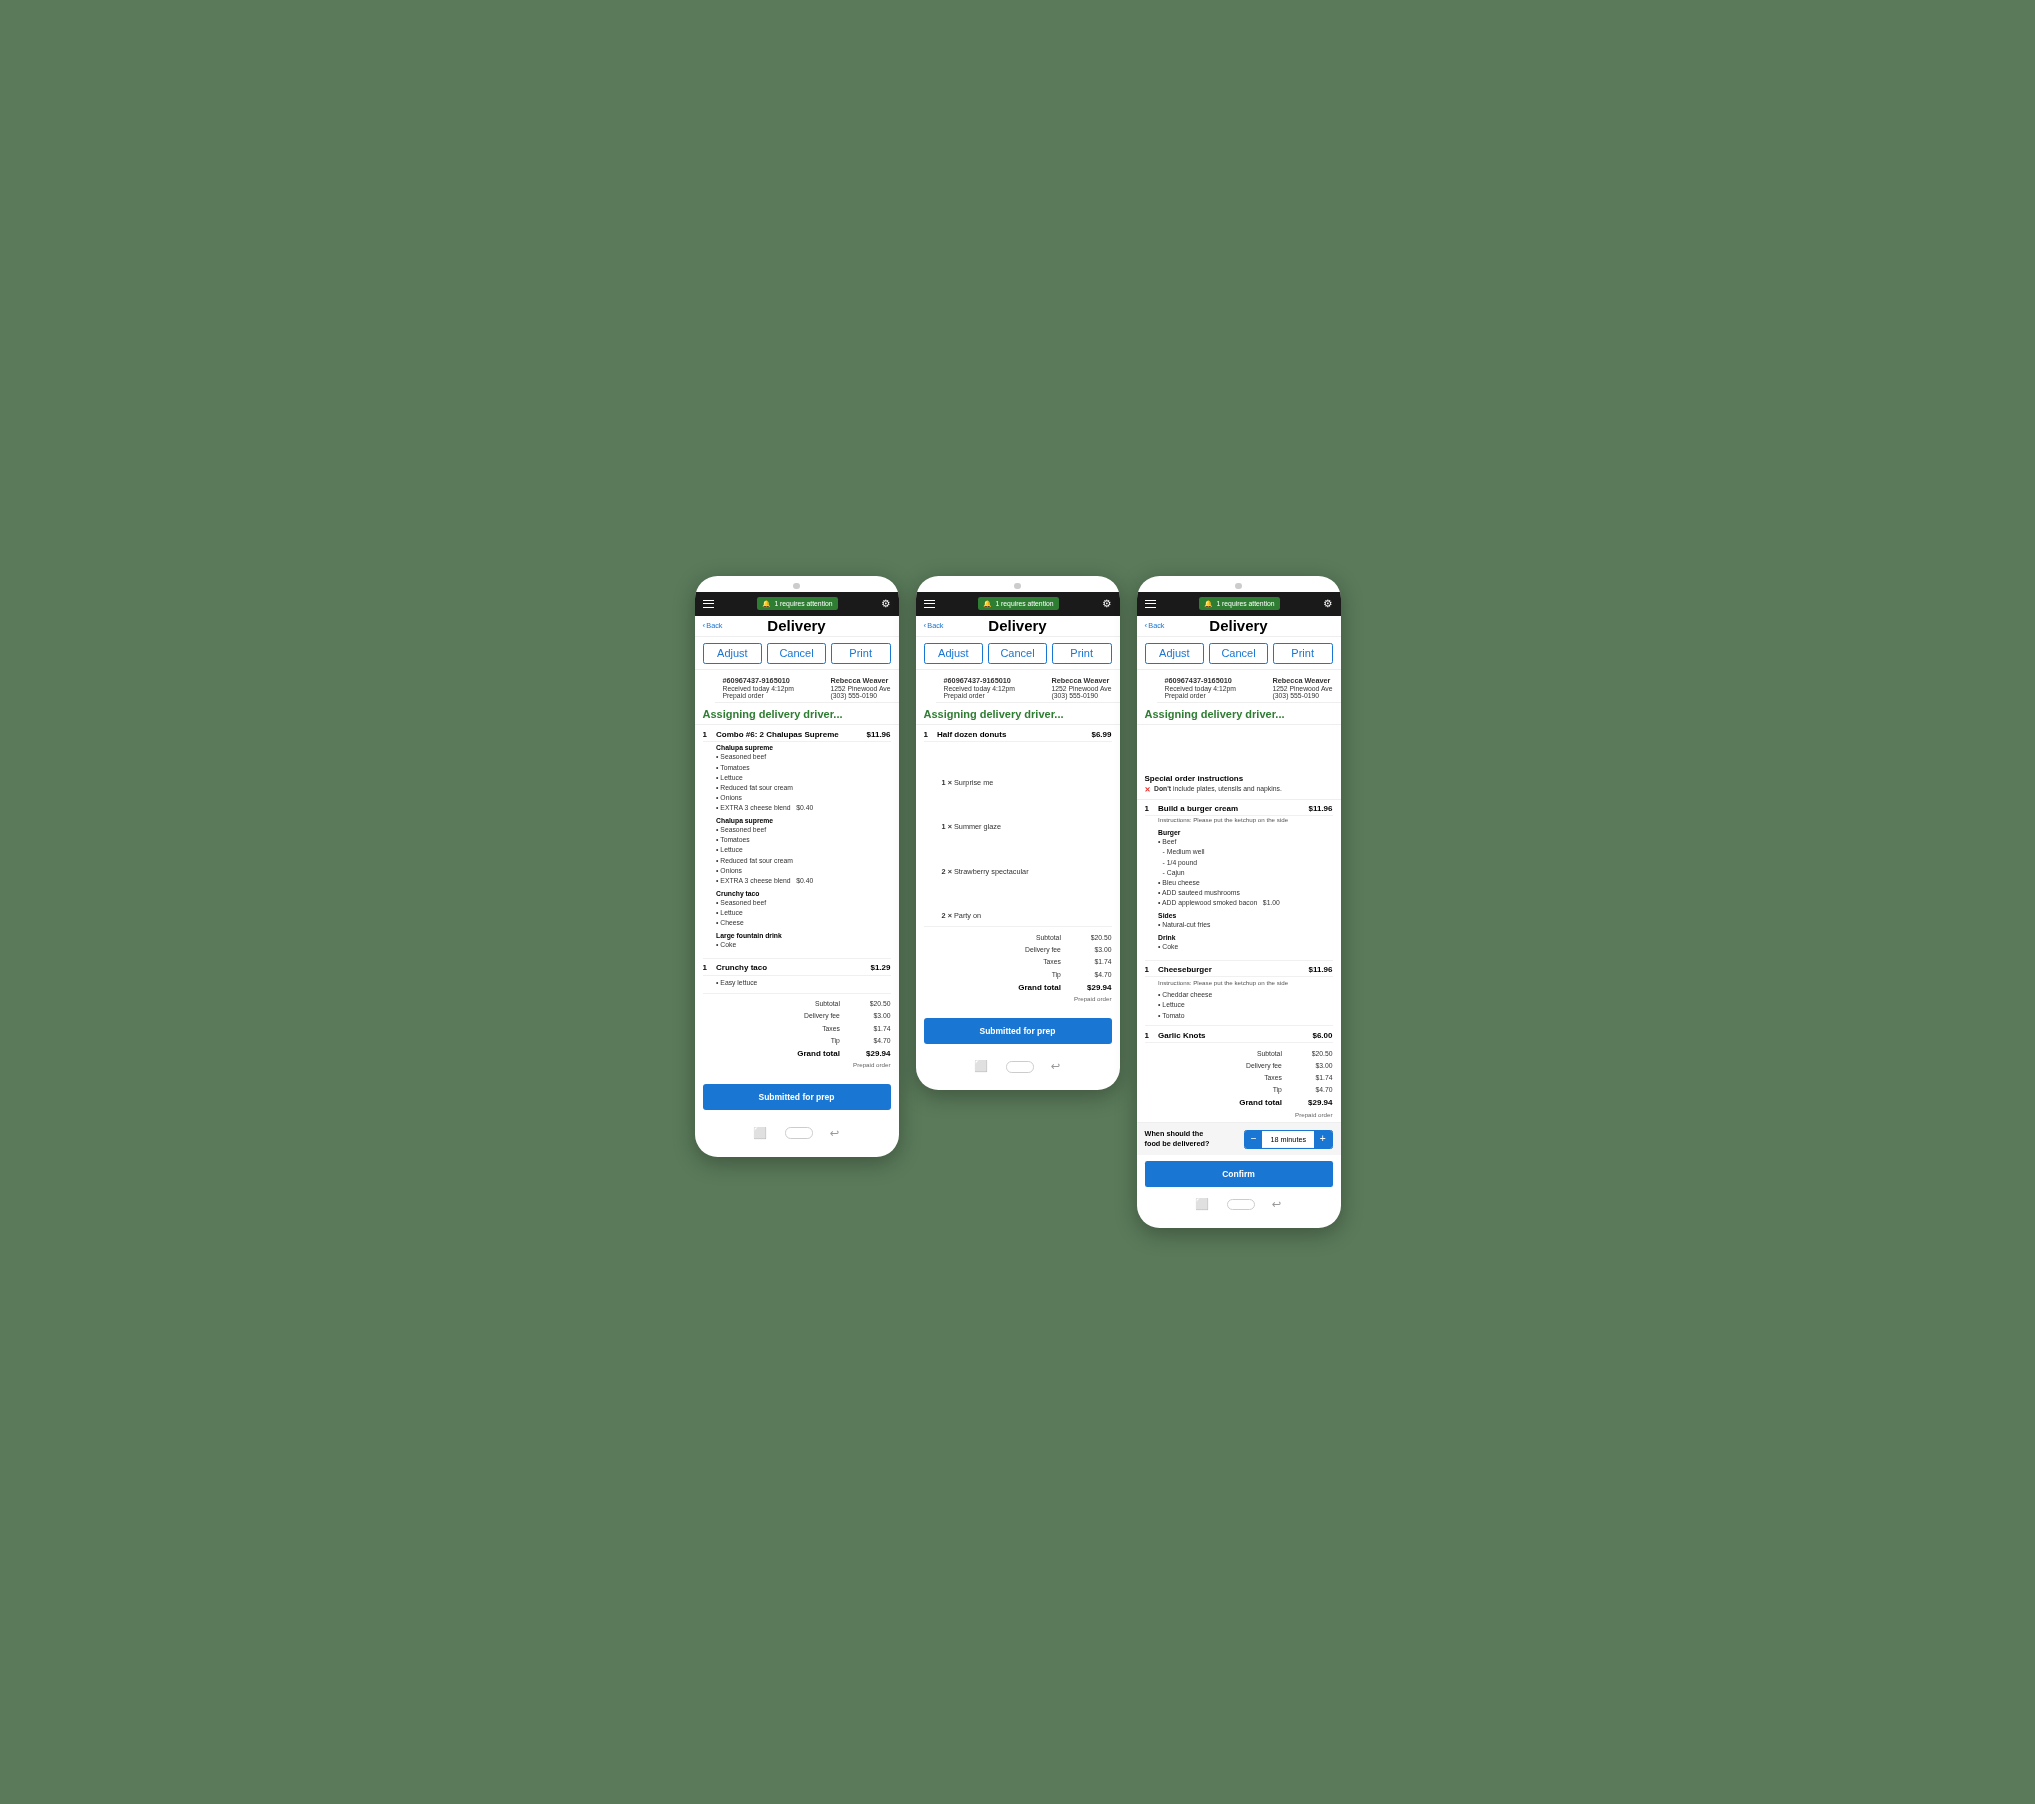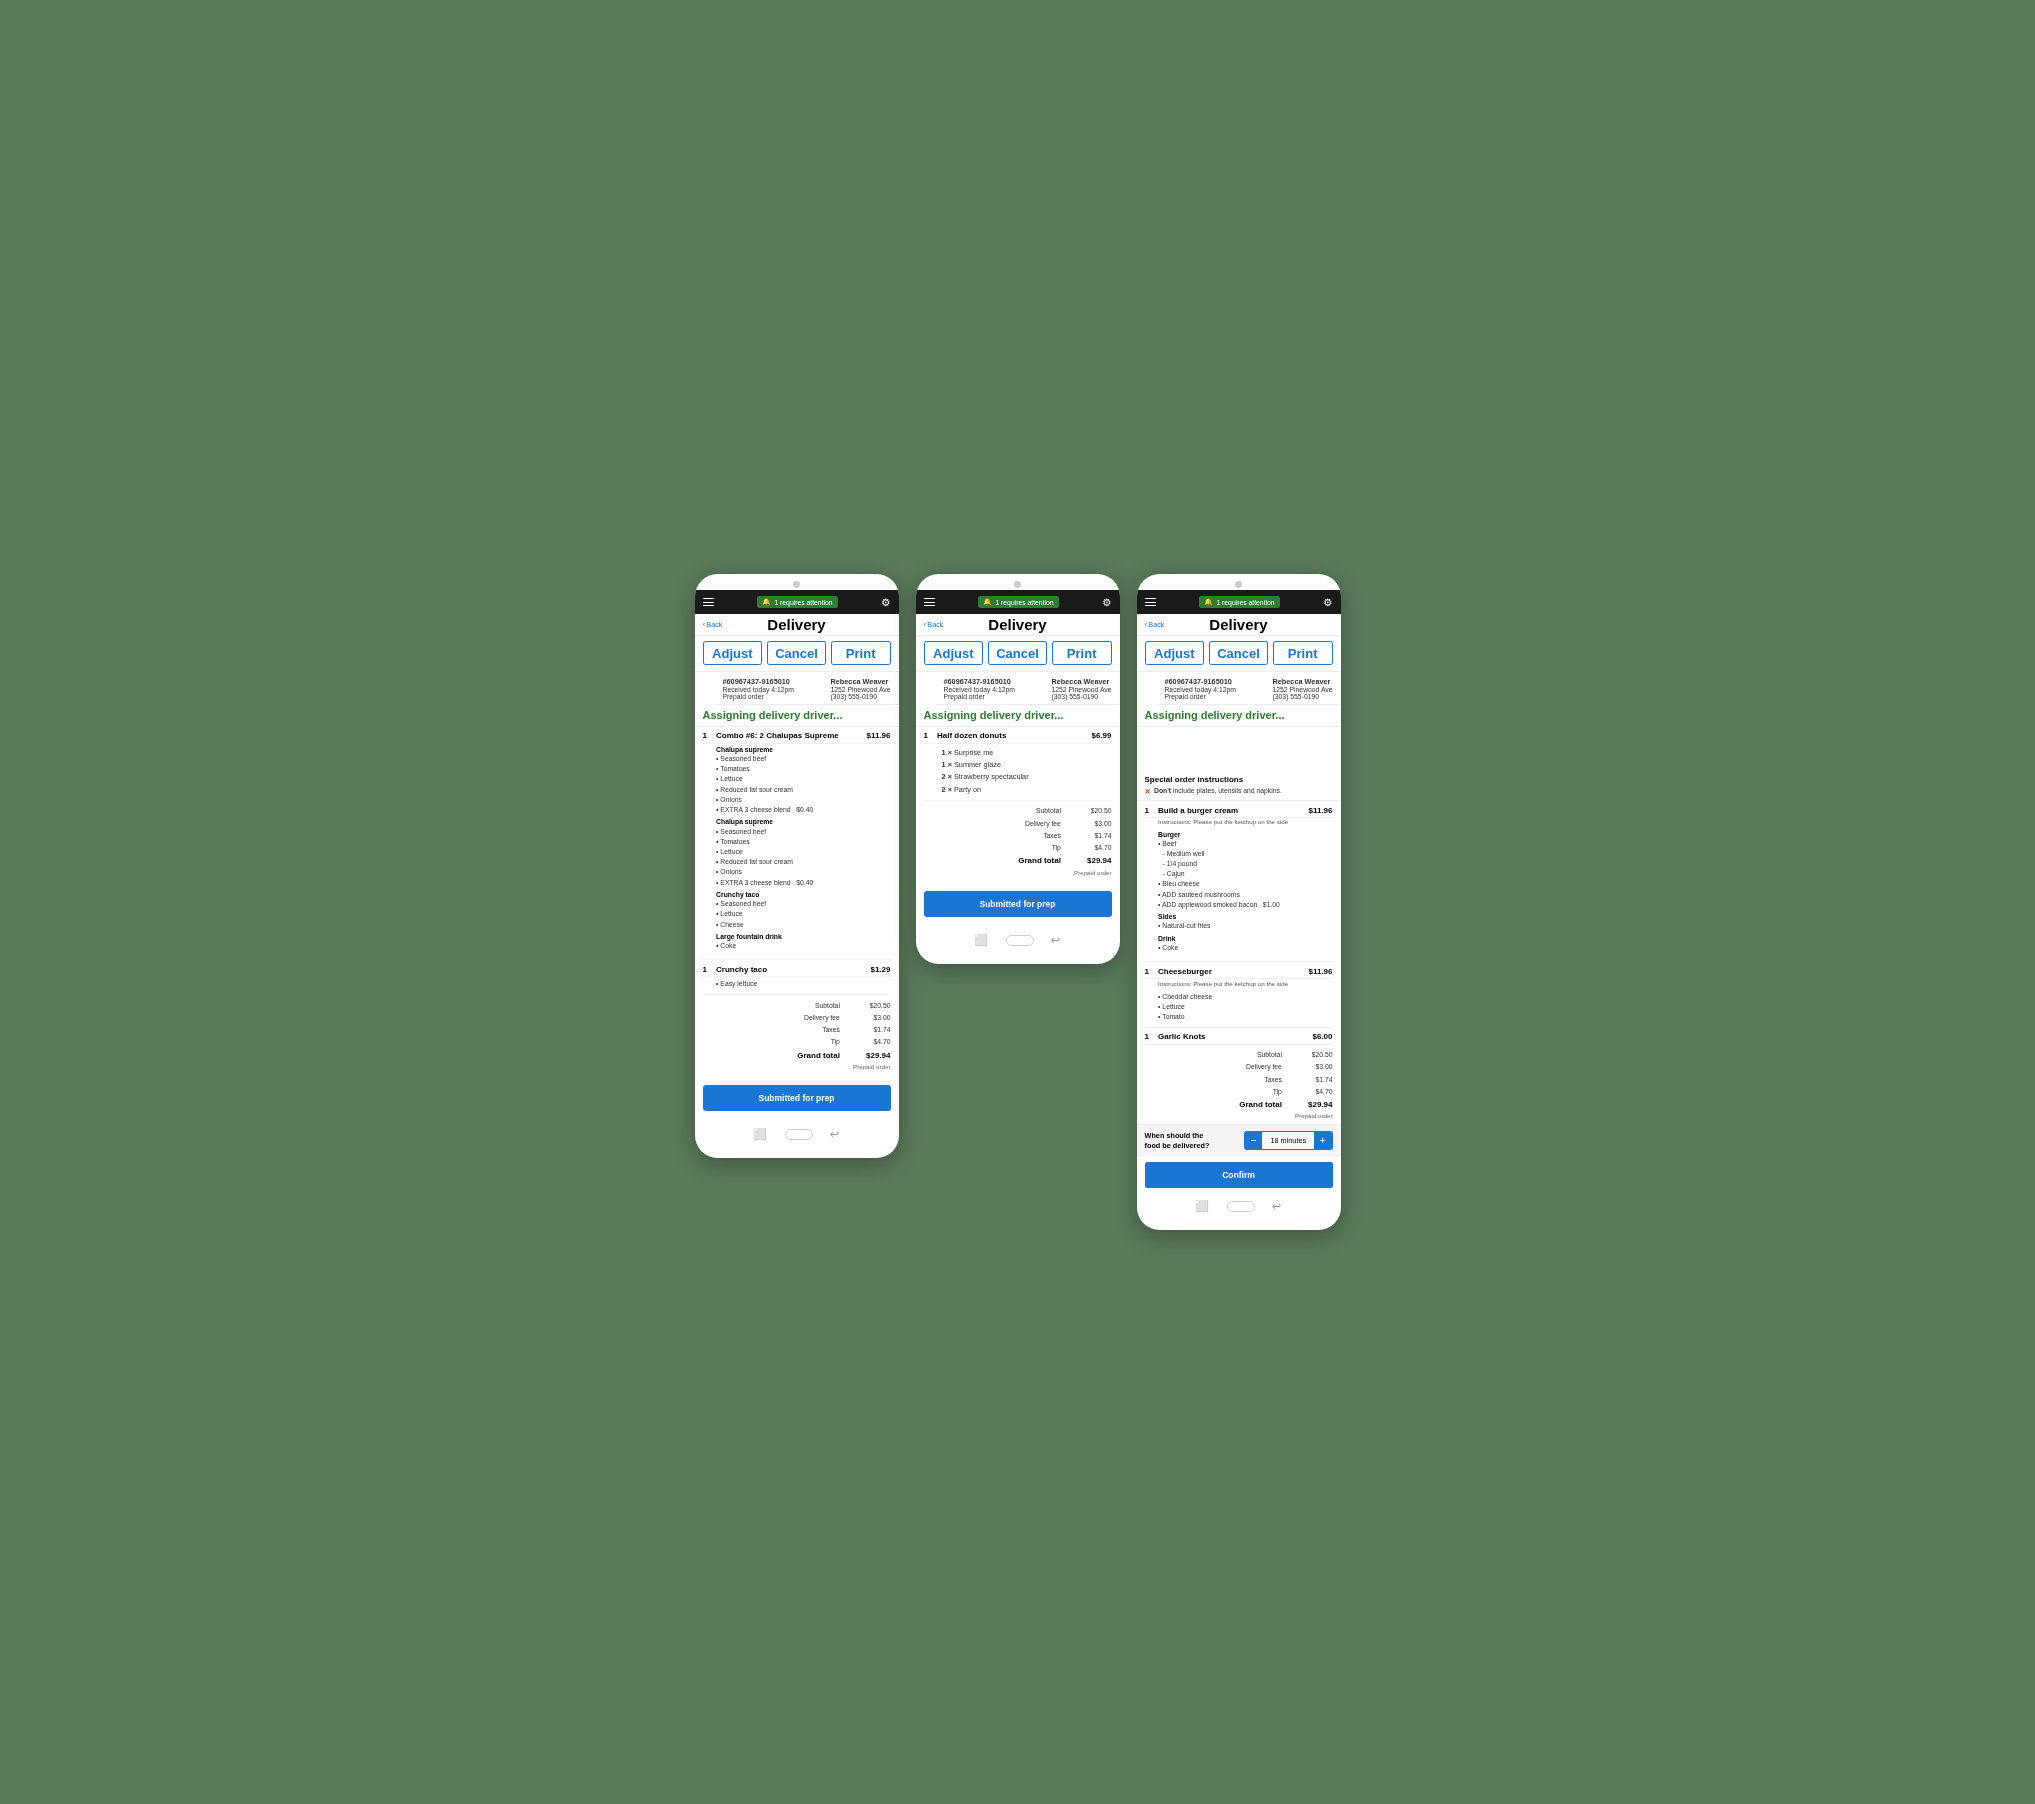--- a/index.html
+++ b/index.html
@@ -105,22 +105,22 @@
       padding: 5.7px 8px;
       border-bottom: 0.6px solid #eee;
     }
     .action-btn {
       flex: 1;
       border: 0.8px solid #1976d2;
       background: #fff;
       color: #1976d2;
       border-radius: 2.3px;
       padding: 3.4px 2.3px;
-      font-size: 13px;
-      font-weight: 700;
+      font-size: 11px;
+      font-weight: 400;
       cursor: pointer;
       text-align: center;
     }
     .order-info {
       display: flex;
       justify-content: space-between;
       padding: 5.7px 8px 3.4px;
       border-bottom: 0.6px solid #eee;
       margin-left: 20px;
     }
@@ -193,20 +193,21 @@
       line-height: 1.5;
     }
     .item-detail-line.indent {
       padding-left: 4.5px;
     }
     .donut-modifier {
       font-size: 7.3px;
       color: #333;
       padding: 1.7px 0 1.7px 4.5px;
       font-weight: 500;
+      margin-top: 32px;
     }
     .donut-modifier strong {
       font-weight: bold;
     }
     .special-instructions {
       padding: 4.5px 8px;
       border-bottom: 0.6px solid #eee;
       margin-top: 44px;
     }
     .special-instructions-title {

